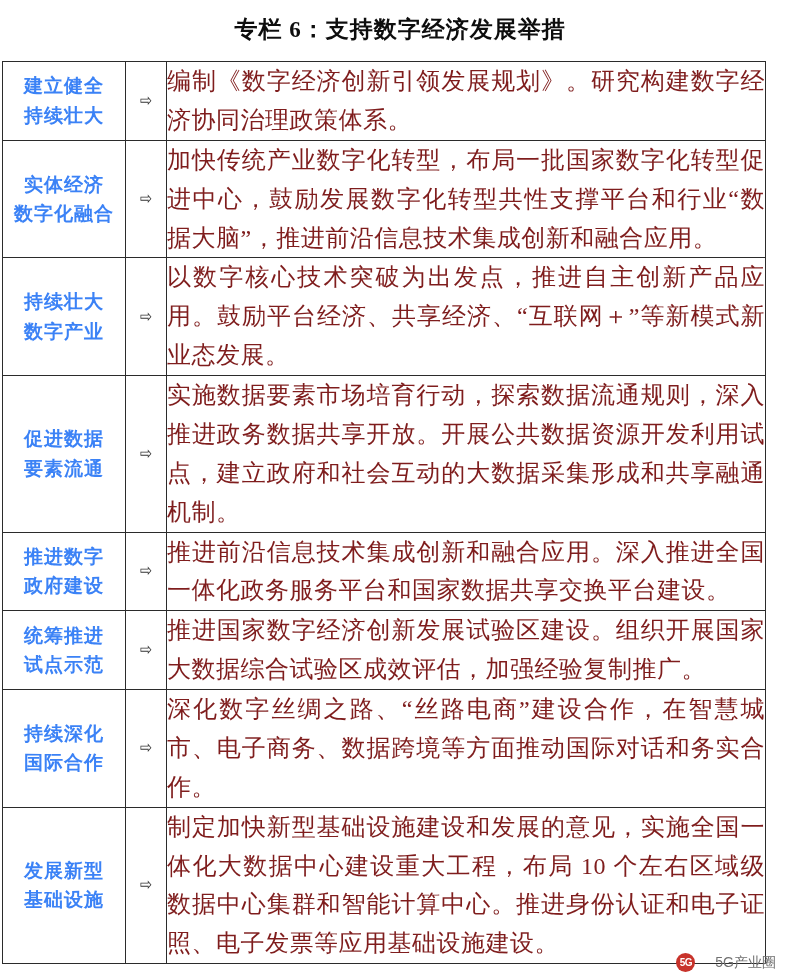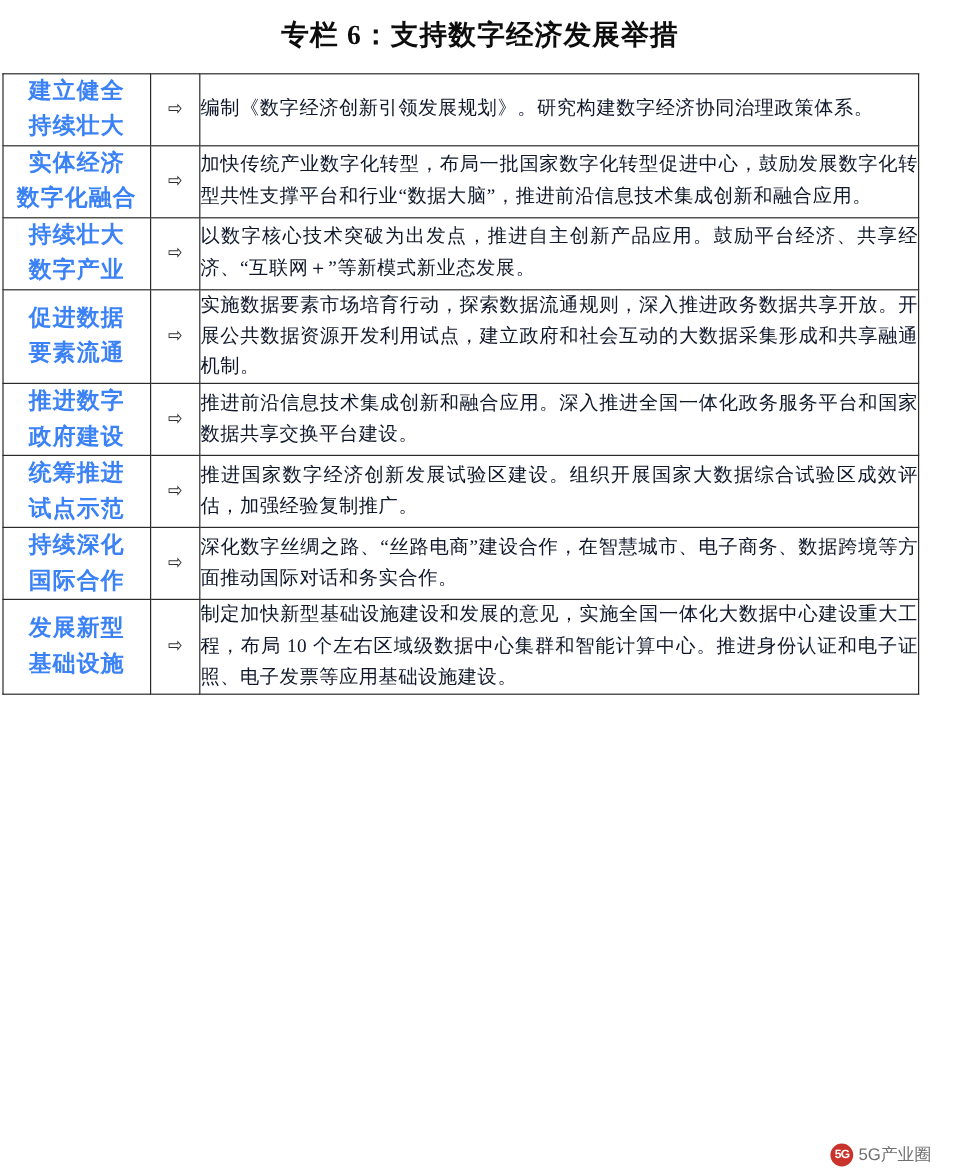--- a/index.html
+++ b/index.html
@@ -55,40 +55,40 @@
   td.mark-cell {
     width: 40px;
     text-align: center;
     vertical-align: top;
     padding-top: 14px;
     font-size: 15px;
     color: #333333;
   }
   td.body-cell {
     padding: 10px 14px 10px 4px;
-    font-size: 16px;
+    font-size: 24px;
     line-height: 1.62;
     letter-spacing: 0.5px;
     text-align: justify;
-    color: #0f172a;
+    color: #7f1d1d;
   }
   .cat-line { display: block; }
   .arrow-glyph {
     display: inline-block;
     transform: scaleX(0.85);
     font-size: 17px;
     line-height: 1;
   }
   .watermark {
     position: absolute;
     right: 24px;
     bottom: 8px;
     display: flex;
     align-items: center;
-    gap: 4px;
+    gap: 20px;
     font-size: 14px;
     color: #6f6f6f;
     font-family: "Liberation Sans", sans-serif;
   }
   .wm-logo {
     width: 19px;
     height: 19px;
     border-radius: 50%;
     background: #c8332b;
     color: #ffffff;

